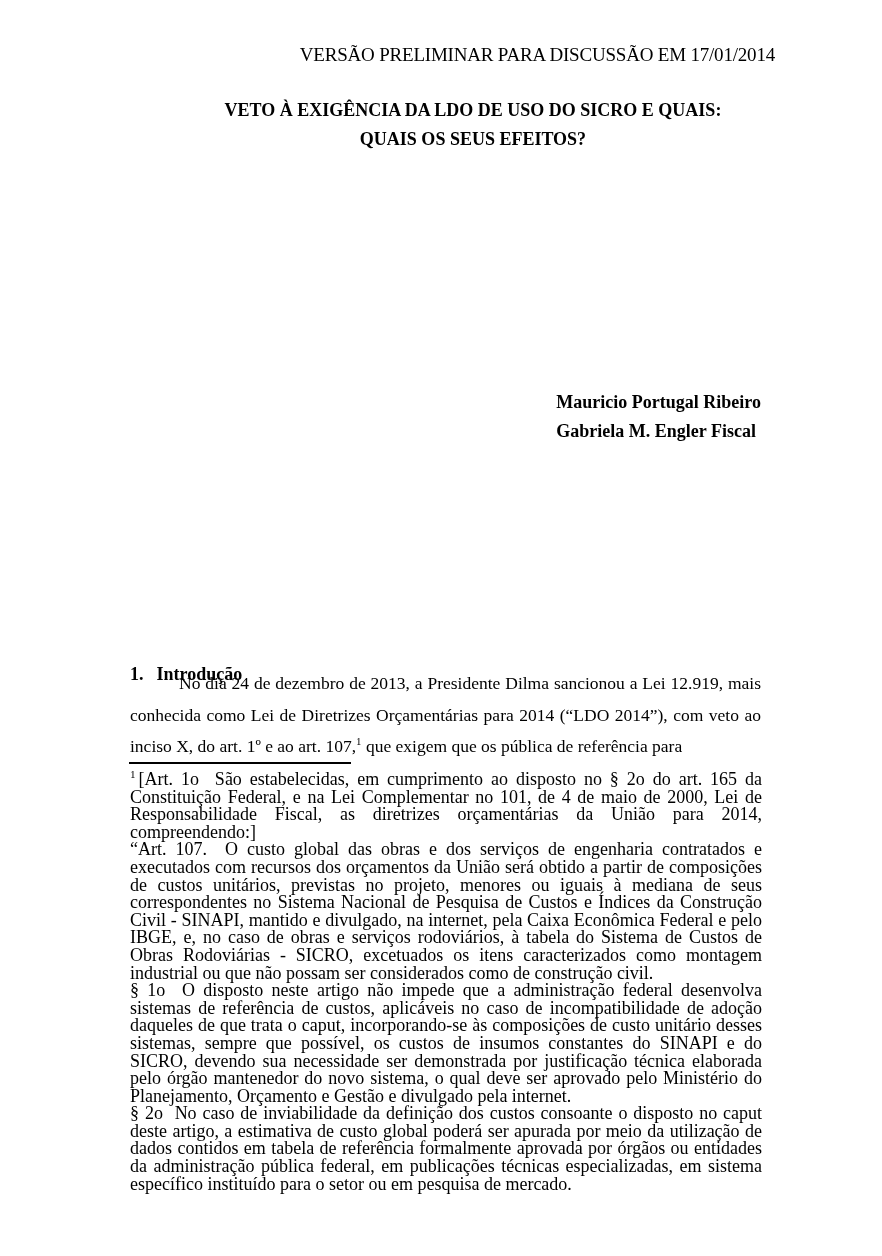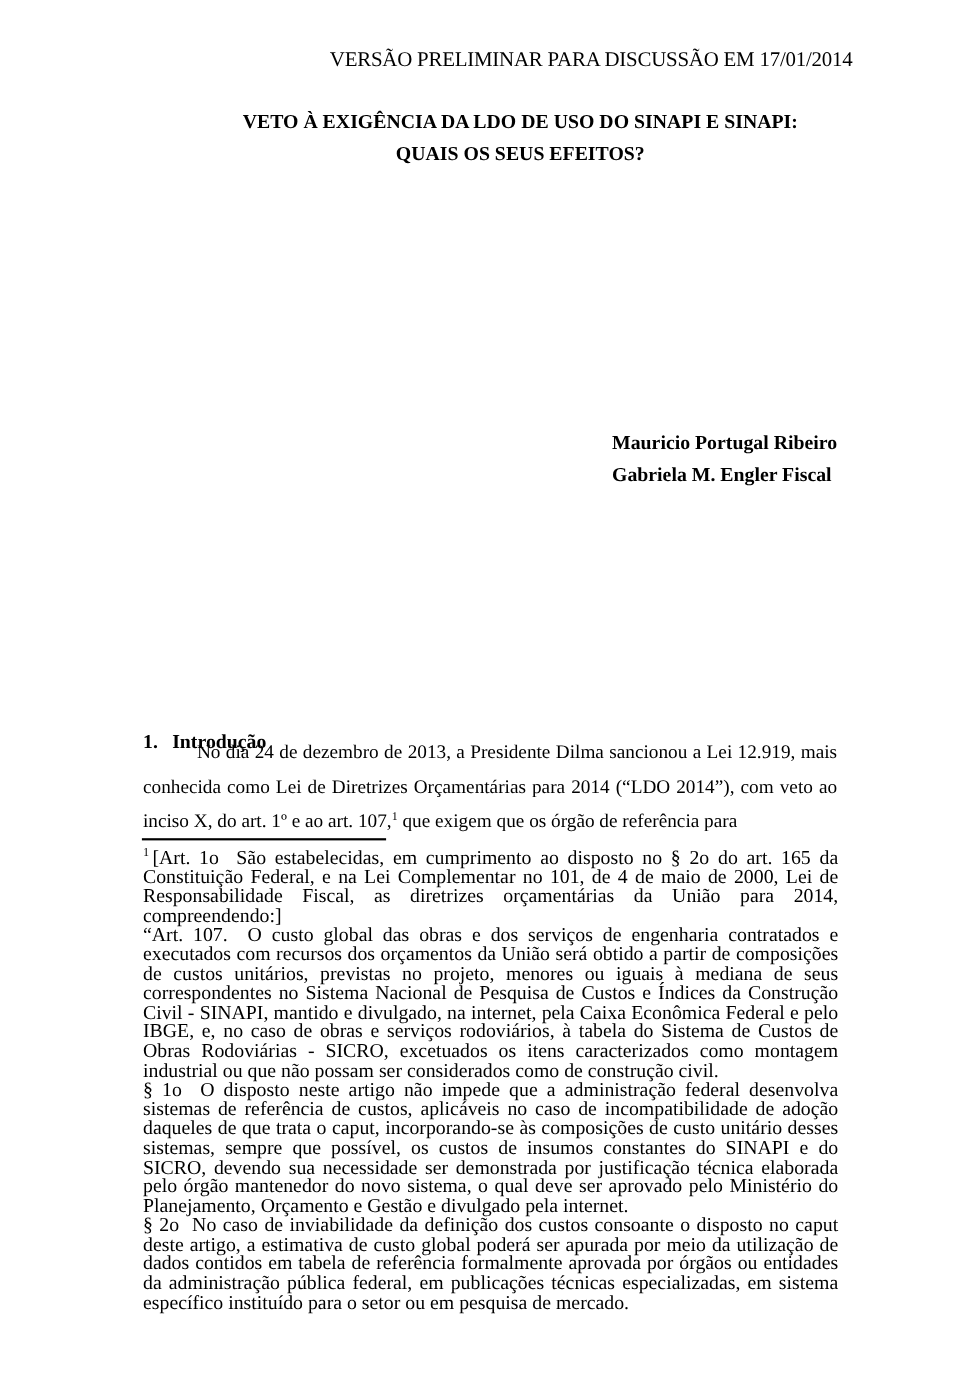--- a/index.html
+++ b/index.html
@@ -86,34 +86,34 @@
   .footnote sup.ref { margin-right: 3px; }
 </style>
 </head>
 <body>
 
 <div class="page">
 
   <div class="doc-header">VERSÃO PRELIMINAR PARA DISCUSSÃO EM 17/01/2014</div>
 
   <div class="doc-title">
-    <span>VETO À EXIGÊNCIA DA LDO DE USO DO SINAPI E SINAPI:</span>
+    <span>VETO À EXIGÊNCIA DA LDO DE USO DO SICRO E QUAIS:</span>
     <span>QUAIS OS SEUS EFEITOS?</span>
   </div>
 
   <div class="authors">
     <div>Mauricio Portugal Ribeiro</div>
     <div>Gabriela M. Engler Fiscal</div>
   </div>
 
   <div class="section-heading">
     <span class="num">1.</span><span>Introdução</span>
   </div>
 
-  <div class="body-par"><span>No dia 24 de dezembro de 2013, a Presidente Dilma sancionou a Lei 12.919, mais conhecida como Lei de Diretrizes Orçamentárias para 2014 (“LDO 2014”), com veto ao inciso X, do art. 1º e ao art. 107,</span><sup class="ref">1</sup><span> que exigem que os órgão de referência para</span></div>
+  <div class="body-par"><span>No dia 24 de dezembro de 2013, a Presidente Dilma sancionou a Lei 12.919, mais conhecida como Lei de Diretrizes Orçamentárias para 2014 (“LDO 2014”), com veto ao inciso X, do art. 1º e ao art. 107,</span><sup class="ref">1</sup><span> que exigem que os pública de referência para</span></div>
 
   <div class="fn-rule"></div>
 
   <div class="footnote">
     <div><sup class="ref">1</sup><span>[Art. 1o&nbsp; São estabelecidas, em cumprimento ao disposto no § 2o do art. 165 da Constituição Federal, e na Lei Complementar no 101, de 4 de maio de 2000, Lei de Responsabilidade Fiscal, as diretrizes orçamentárias da União para 2014, compreendendo:]</span></div>
     <div>“Art. 107.&nbsp; O custo global das obras e dos serviços de engenharia contratados e executados com recursos dos orçamentos da União será obtido a partir de composições de custos unitários, previstas no projeto, menores ou iguais à mediana de seus correspondentes no Sistema Nacional de Pesquisa de Custos e Índices da Construção Civil - SINAPI, mantido e divulgado, na internet, pela Caixa Econômica Federal e pelo IBGE, e, no caso de obras e serviços rodoviários, à tabela do Sistema de Custos de Obras Rodoviárias - SICRO, excetuados os itens caracterizados como montagem industrial ou que não possam ser considerados como de construção civil.</div>
     <div>§ 1o&nbsp; O disposto neste artigo não impede que a administração federal desenvolva sistemas de referência de custos, aplicáveis no caso de incompatibilidade de adoção daqueles de que trata o caput, incorporando-se às composições de custo unitário desses sistemas, sempre que possível, os custos de insumos constantes do SINAPI e do SICRO, devendo sua necessidade ser demonstrada por justificação técnica elaborada pelo órgão mantenedor do novo sistema, o qual deve ser aprovado pelo Ministério do Planejamento, Orçamento e Gestão e divulgado pela internet.</div>
     <div>§ 2o&nbsp; No caso de inviabilidade da definição dos custos consoante o disposto no caput deste artigo, a estimativa de custo global poderá ser apurada por meio da utilização de dados contidos em tabela de referência formalmente aprovada por órgãos ou entidades da administração pública federal, em publicações técnicas especializadas, em sistema específico instituído para o setor ou em pesquisa de mercado.</div>
   </div>
 

